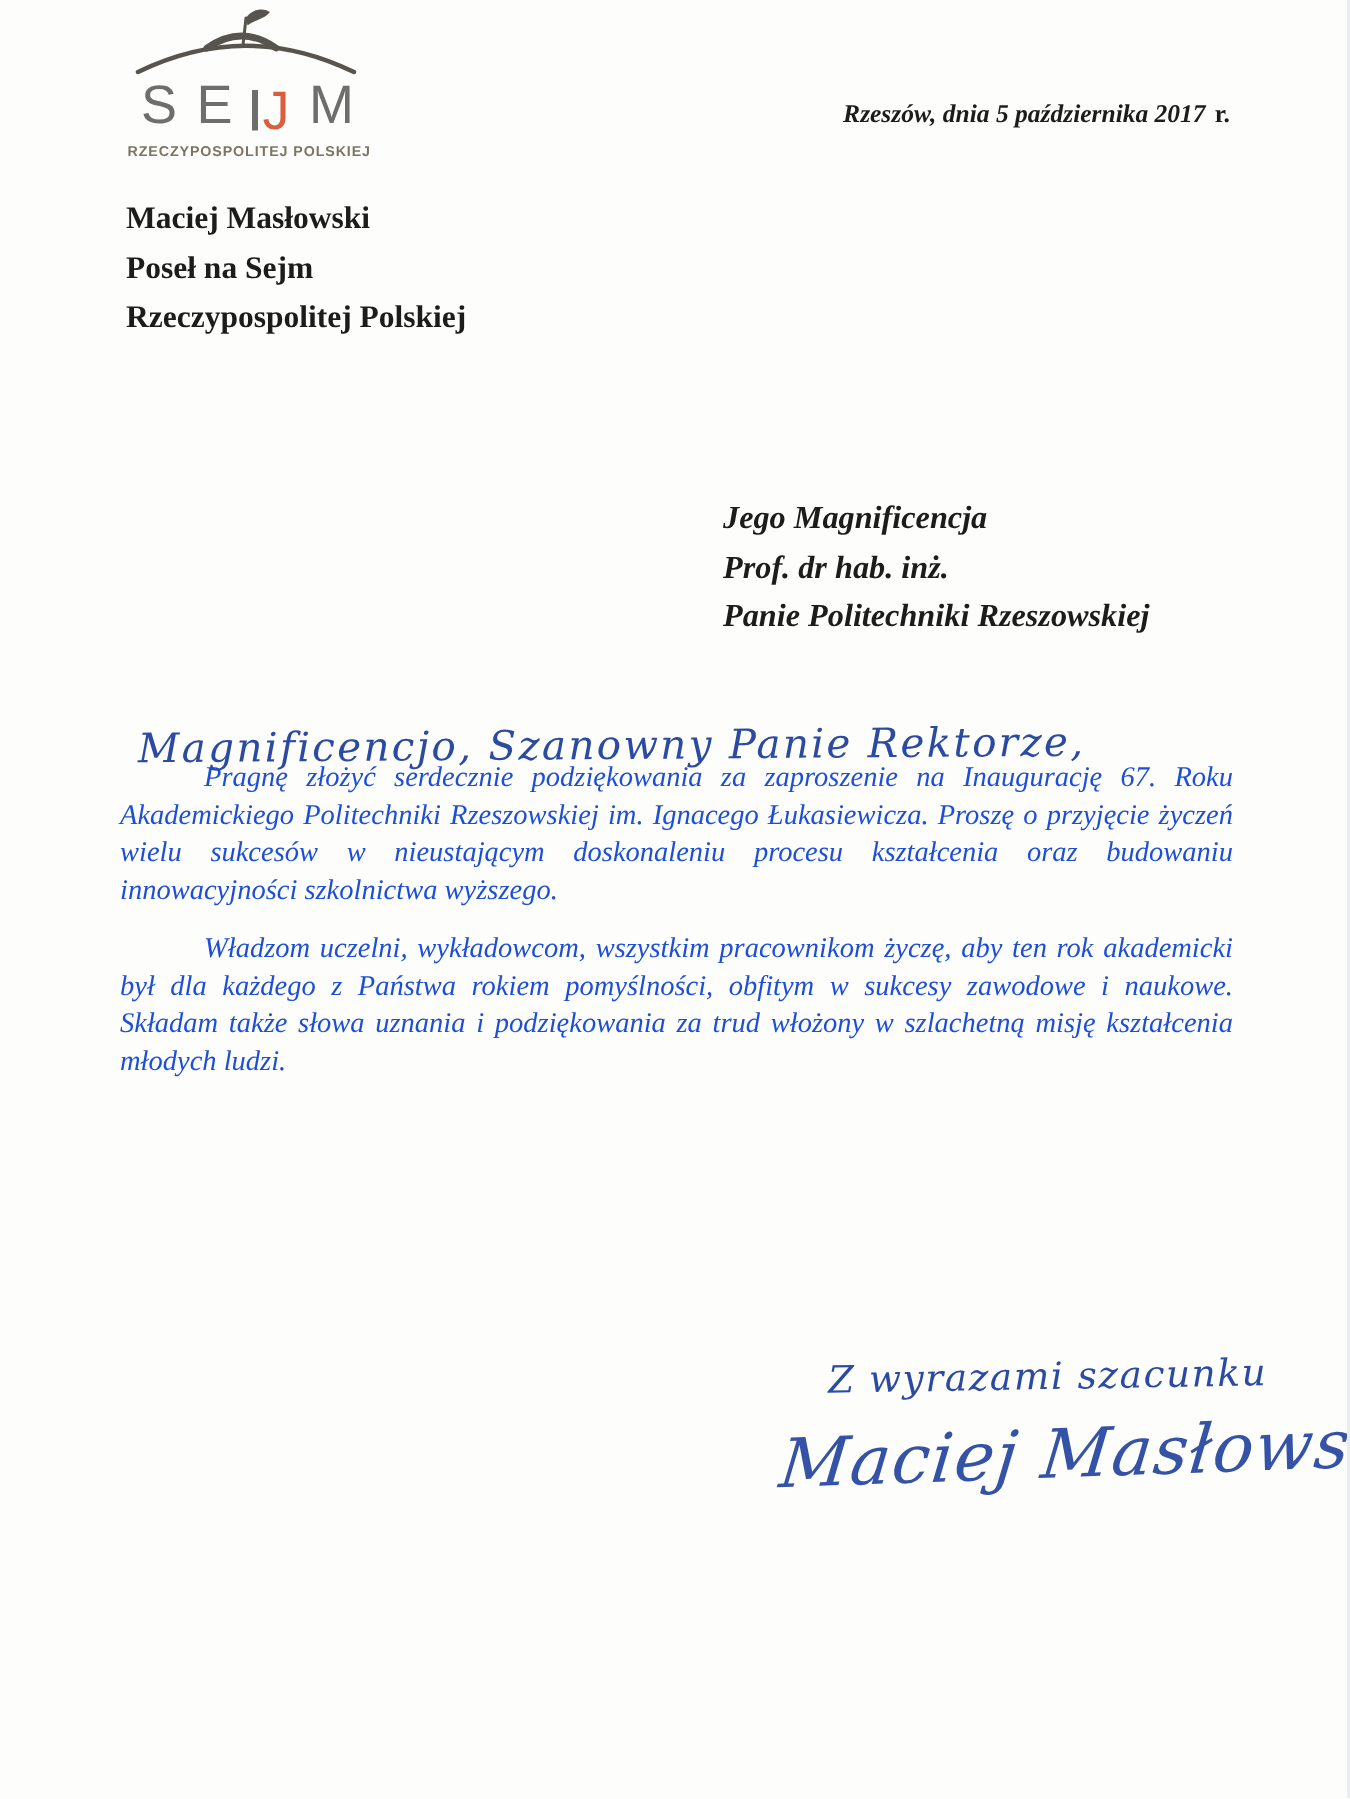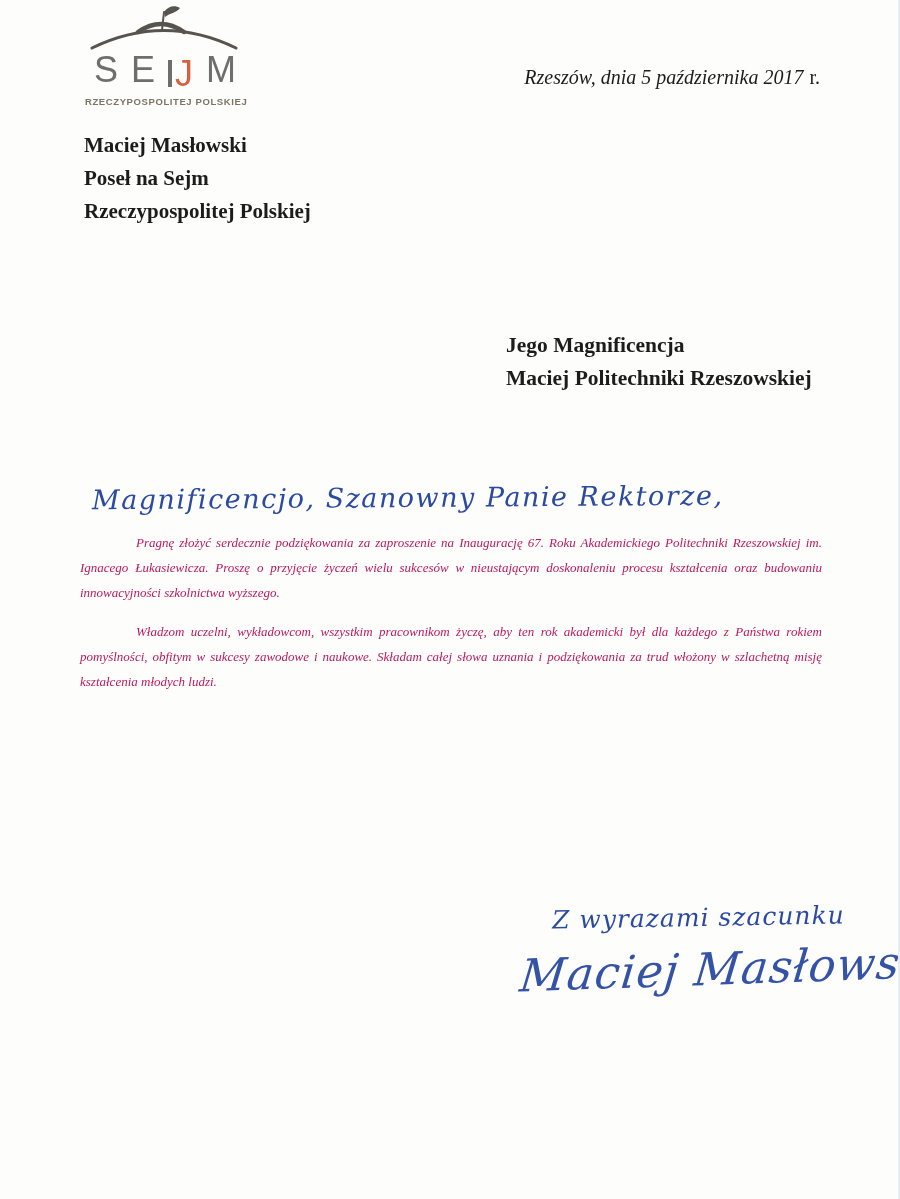--- a/index.html
+++ b/index.html
@@ -62,51 +62,52 @@
     font-weight: bold;
     letter-spacing: 0.6px;
     color: #7b7466;
     white-space: nowrap;
   }
 
   
   .date-line {
     position: absolute;
     top: 66px; right: 80px;
-    font-size: 20px;
-    font-weight: normal;
+    font-size: 17px;
+    font-weight: bold;
     white-space: nowrap;
   }
   .date-main { font-style: italic; }
   .date-suffix { font-style: normal; margin-left: 6px; }
 
   .sender {
     position: absolute;
     left: 84px; top: 129px;
     font-size: 21px;
     font-weight: bold;
     line-height: 33px;
   }
   .recipient {
     position: absolute;
-    left: 506px; top: 329px;
+    left: 482px; top: 329px;
     font-size: 21.5px;
     font-weight: bold;
+    font-style: italic;
     line-height: 32.5px;
   }
 
   .body-text {
     position: absolute;
-    left: 80px; top: 530px;
+    left: 80px; top: 506px;
     width: 742px;
-    font-size: 13px;
+    font-size: 19px;
     font-style: italic;
     line-height: 25px;
     text-align: justify;
-    color: #be185d;
+    color: #1d4ed8;
   }
   .body-text p {
     margin: 0 0 14px 0;
     text-indent: 56px;
   }
 
   
   .ink { color: #2b4aa2; font-family: "DejaVu Serif", serif; }
   .salutation {
     position: absolute;
@@ -166,27 +167,28 @@
   </div>
 
   <div class="sender">
     <div>Maciej Masłowski</div>
     <div>Poseł na Sejm</div>
     <div>Rzeczypospolitej Polskiej</div>
   </div>
 
   <div class="recipient">
     <div>Jego Magnificencja</div>
-    <div>Maciej Politechniki Rzeszowskiej</div>
+    <div>Prof. dr hab. inż.</div>
+    <div>Panie Politechniki Rzeszowskiej</div>
   </div>
 
   <div class="salutation ink">Magnificencjo, Szanowny Panie Rektorze,</div>
 
   <div class="body-text">
     <p>Pragnę złożyć serdecznie podziękowania za zaproszenie na Inaugurację 67. Roku Akademickiego Politechniki Rzeszowskiej im. Ignacego Łukasiewicza. Proszę o przyjęcie życzeń wielu sukcesów w nieustającym doskonaleniu procesu kształcenia oraz budowaniu innowacyjności szkolnictwa wyższego.</p>
-    <p>Władzom uczelni, wykładowcom, wszystkim pracownikom życzę, aby ten rok akademicki był dla każdego z Państwa rokiem pomyślności, obfitym w sukcesy zawodowe i naukowe. Składam całej słowa uznania i podziękowania za trud włożony w szlachetną misję kształcenia młodych ludzi.</p>
+    <p>Władzom uczelni, wykładowcom, wszystkim pracownikom życzę, aby ten rok akademicki był dla każdego z Państwa rokiem pomyślności, obfitym w sukcesy zawodowe i naukowe. Składam także słowa uznania i podziękowania za trud włożony w szlachetną misję kształcenia młodych ludzi.</p>
   </div>
 
   <div class="closing-phrase ink">Z wyrazami szacunku</div>
   <div class="signature ink">Maciej Masłowski</div>
 
   <div class="scan-edge"></div>
 </div>
 
 </body></html>

